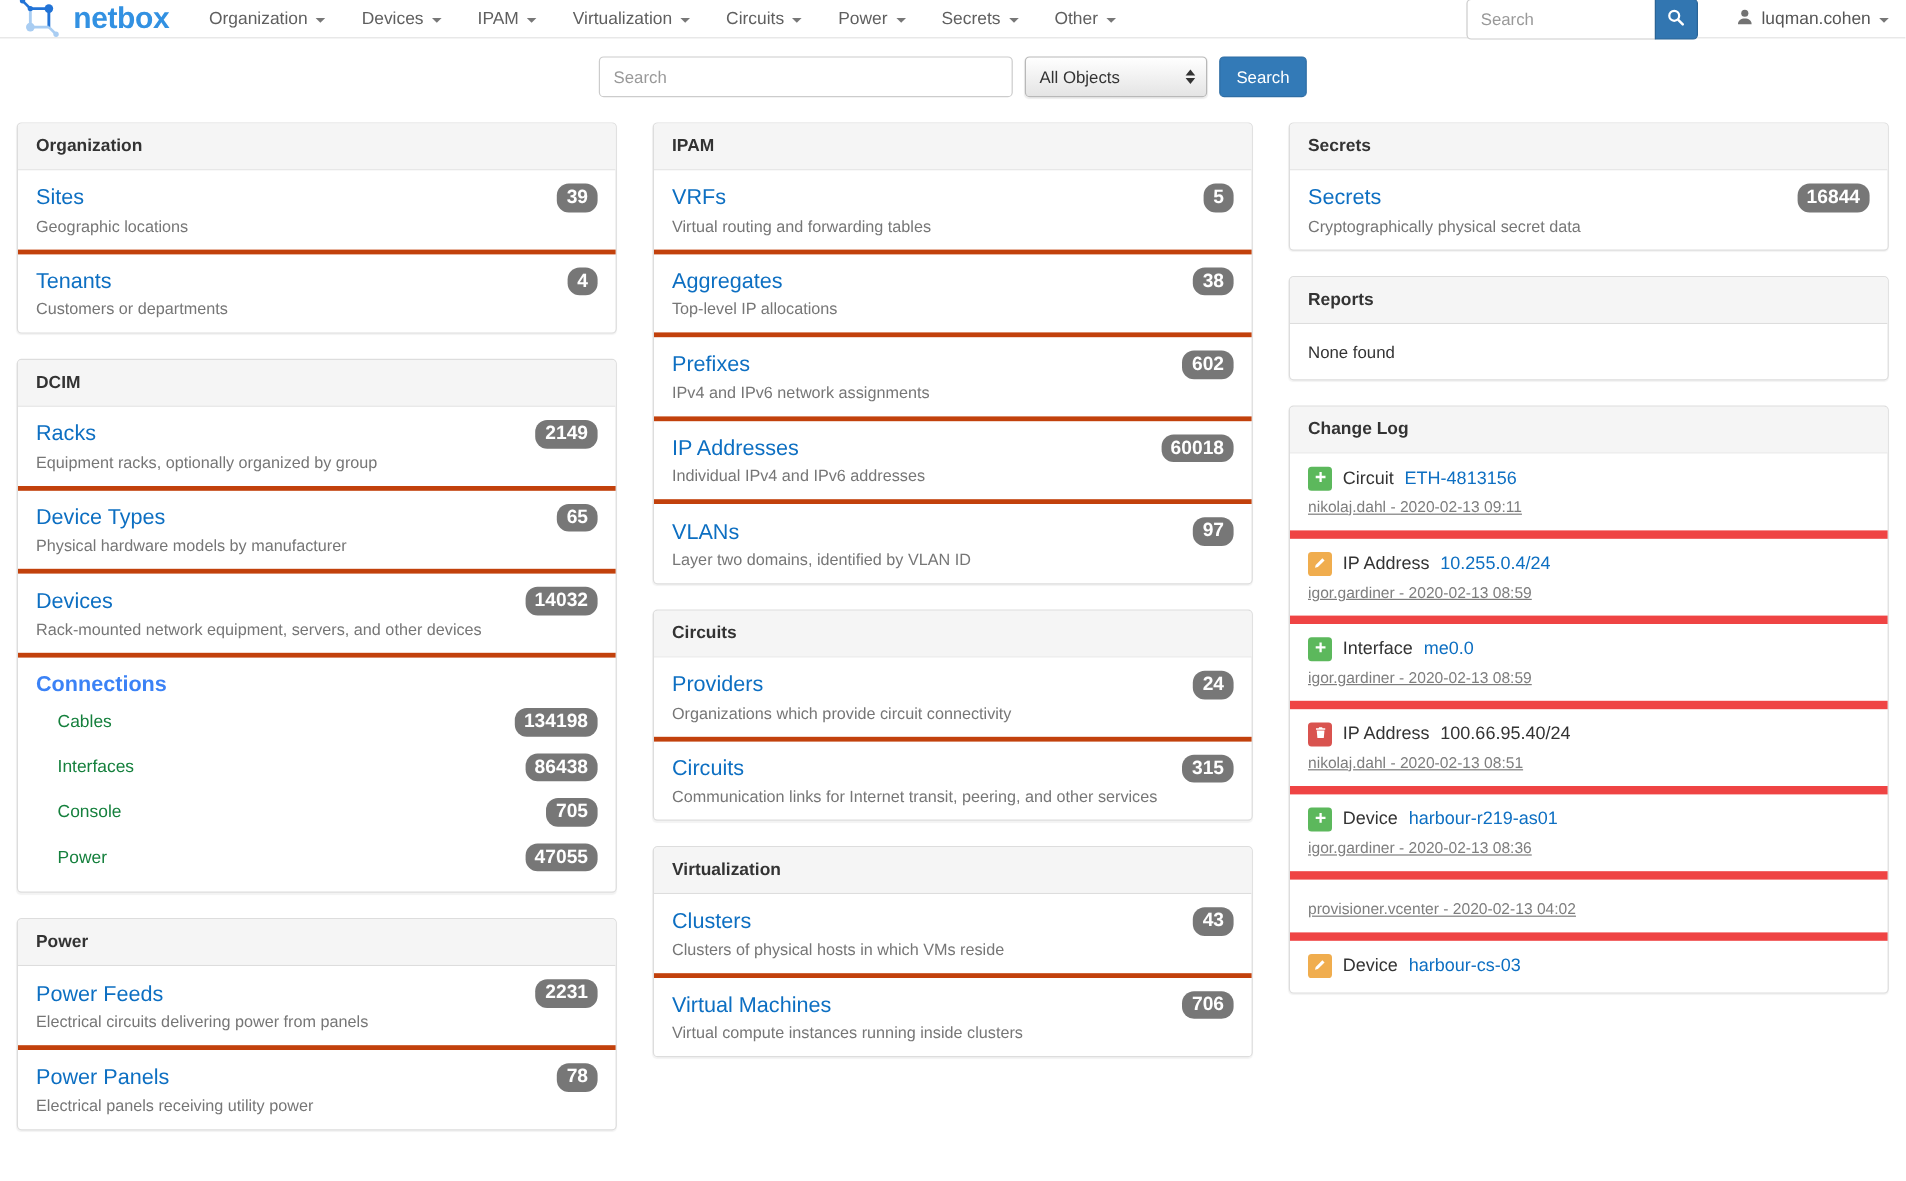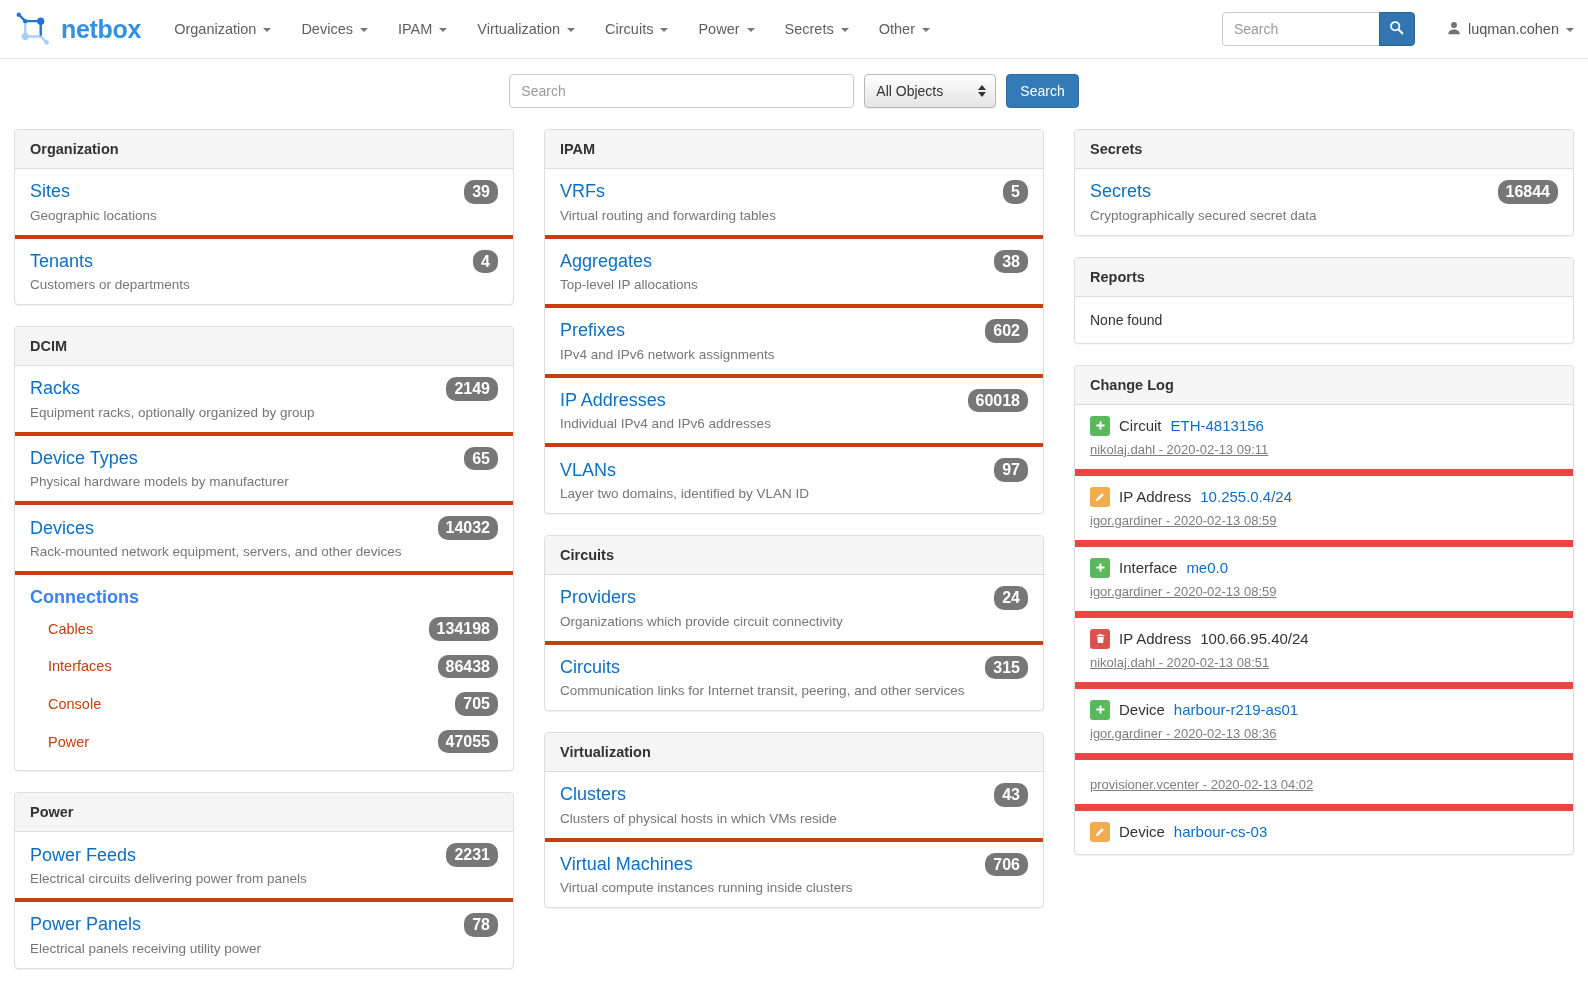--- a/index.html
+++ b/index.html
@@ -6,21 +6,21 @@
   html,body { margin:0; padding:0; }
   body {
     width:1588px; min-height:984px; background:#fff;
     font-family:"Liberation Sans","DejaVu Sans",sans-serif;
     font-size:14px; color:#333;
     display:flex; flex-direction:column;
   }
   a { text-decoration:none; }
 
   
-  .navbar { display:flex; align-items:center; height:59px; padding:0 14px;
+  .navbar { display:flex; align-items:center; height:32px; padding:0 14px;
             border-bottom:1px solid #e3e3e3; background:#fff; flex:none; }
   .brand { display:flex; align-items:center; gap:9px; margin-right:18px; cursor:pointer; }
   .brand-text { font-size:25px; font-weight:bold; color:#3291e2; letter-spacing:-0.3px; }
   .primary-nav { display:flex; align-items:center; height:100%; }
   .nav-item { display:flex; align-items:center; gap:7px; padding:0 15px; height:100%;
               color:#5f5f5f; font-size:14.5px; cursor:pointer; white-space:nowrap; }
   .caret { width:0; height:0; border-left:4px solid transparent; border-right:4px solid transparent;
            border-top:4px solid #777; display:inline-block; margin-top:2px; }
   .navbar-right { margin-left:auto; display:flex; align-items:center; }
   .nav-search { display:flex; }
@@ -32,21 +32,21 @@
                        justify-content:center; cursor:pointer; margin-left:-1px; }
   .user-menu { display:flex; align-items:center; gap:7px; margin-left:32px; color:#555;
                font-size:14.5px; cursor:pointer; }
 
   
   .search-row { display:flex; justify-content:center; align-items:center;
                 padding:15px 0 21px; gap:10px; flex:none; }
   .search-row input { width:345px; height:34px; border:1px solid #ccc; border-radius:4px;
                       padding:0 11px; font-size:14px; color:#555; outline:none; }
   .search-row input::placeholder { color:#999; }
-  .fake-select { position:relative; width:132px; height:34px; border:1px solid #b8b8b8;
+  .fake-select { position:relative; width:152px; height:34px; border:1px solid #b8b8b8;
                  border-radius:4px; background:linear-gradient(#ffffff,#e4e4e4);
                  display:flex; align-items:center; padding:0 26px 0 11px; color:#333;
                  cursor:pointer; box-shadow:0 1px 1px rgba(0,0,0,.08); }
   .stepper { position:absolute; right:9px; top:50%; transform:translateY(-50%);
              display:flex; flex-direction:column; gap:2px; }
   .stepper i { width:0; height:0; border-left:4px solid transparent;
                border-right:4px solid transparent; display:block; }
   .stepper .up { border-bottom:5px solid #333; }
   .stepper .down { border-top:5px solid #333; }
   .btn-primary { height:34px; padding:0 13px; background:#337ab7; color:#fff;
@@ -66,21 +66,21 @@
   .li-head { display:flex; justify-content:space-between; align-items:center; }
   .item-title { font-size:18px; color:#0d6fc2; }
   .badge { background:#777; color:#fff; font-size:16px; font-weight:bold; padding:3px 8px;
            border-radius:10px; line-height:1.1; flex:none; }
   .item-desc { color:#767676; font-size:13.5px; margin-top:4px; }
 
   .conn-block { padding:12px 15px 10px; }
   .conn-title { font-size:18px; font-weight:bold; color:#3b82f6; margin-bottom:2px; }
   .conn-row { display:flex; justify-content:space-between; align-items:center;
               padding:7px 0 7px 18px; }
-  .conn-row a { color:#c2410c; font-size:14.5px; }
+  .conn-row a { color:#15803d; font-size:14.5px; }
 
   .empty-body { padding:15px; color:#333; }
 
   
   .cl-item { padding:11px 15px 12px; }
   .cl-item + .cl-item { border-top:7px solid #ef4444; }
   .cl-head { display:flex; align-items:center; gap:9px; font-size:15px; }
   .cl-label { width:20px; height:20px; border-radius:3px; display:inline-flex;
               align-items:center; justify-content:center; flex:none; }
   .cl-label svg { width:11px; height:11px; }
@@ -341,21 +341,21 @@
       </div>
     </div>
     <div class="col">
       <div class="panel">
         <div class="panel-heading">Secrets</div>
         <div class="list-item">
           <div class="li-head">
             <a class="item-title">Secrets</a>
             <span class="badge">16844</span>
           </div>
-          <div class="item-desc">Cryptographically secured secret data</div>
+          <div class="item-desc">Cryptographically physical secret data</div>
         </div>
       </div>
       <div class="panel">
         <div class="panel-heading">Reports</div>
         <div class="empty-body">None found</div>
       </div>
       <div class="panel">
         <div class="panel-heading">Change Log</div>
         <div class="cl-item">
           <div class="cl-head">

